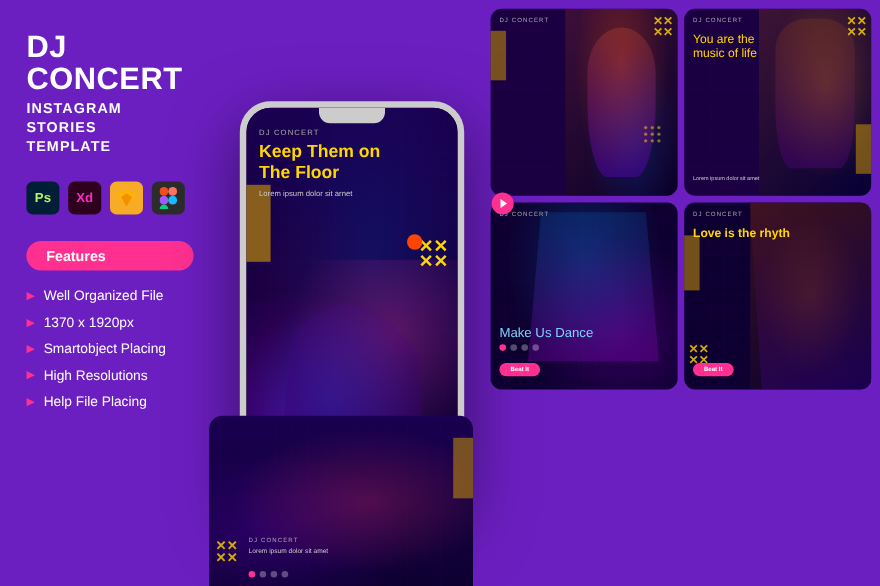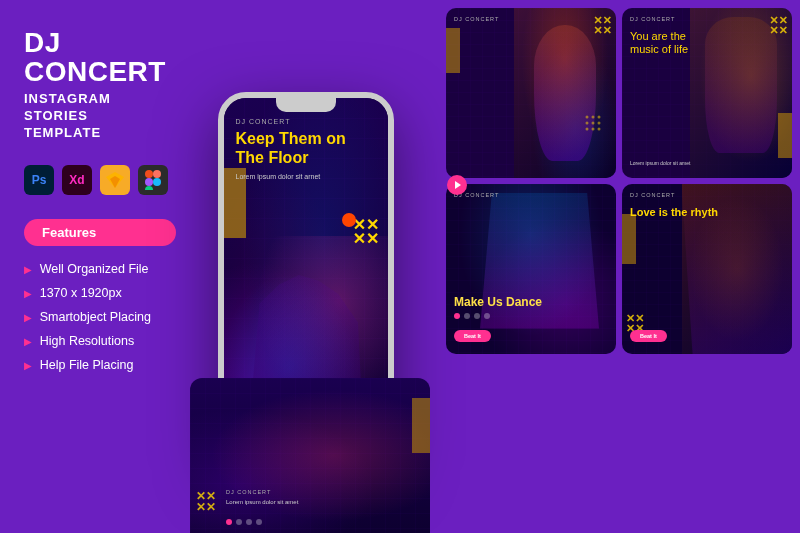--- a/index.html
+++ b/index.html
@@ -53,21 +53,21 @@
       width: 30px;
       height: 30px;
       border-radius: 6px;
       display: flex;
       align-items: center;
       justify-content: center;
       font-size: 12px;
       font-weight: 900;
       color: #fff;
     }
-    .icon-ps { background: #001E36; color: #3b82f6; }
+    .icon-ps { background: #001E36; color: #bef264; }
     .icon-xd { background: #2E001D; color: #FF2BC2; }
     .icon-sketch { background: #F7AB27; color: #fff; }
 
     .features-badge {
       background: #FF3090;
       color: #fff;
       font-size: 13px;
       font-weight: 700;
       border-radius: 20px;
       padding: 6px 18px;
@@ -107,21 +107,21 @@
     }
 
     .phone-wrapper {
       position: relative;
       width: 185px;
       height: 370px;
       top: 10px;
     }
 
     .phone-frame {
-      width: 176px;
+      width: 204px;
       height: 370px;
       border-radius: 28px;
       border: 6px solid #ccc;
       overflow: hidden;
       position: relative;
       background: #1a0040;
       box-shadow: 0 20px 60px rgba(0,0,0,0.5);
     }
 
     .phone-notch {
@@ -419,21 +419,21 @@
 
     <div style="position:absolute;bottom:35px;left:8px;display:flex;gap:4px;z-index:5;">
       <div style="width:6px;height:6px;border-radius:50%;background:#FF3090;"></div>
       <div style="width:6px;height:6px;border-radius:50%;background:rgba(255,255,255,0.3);"></div>
       <div style="width:6px;height:6px;border-radius:50%;background:rgba(255,255,255,0.3);"></div>
       <div style="width:6px;height:6px;border-radius:50%;background:rgba(255,255,255,0.3);"></div>
     </div>
 
     <div style="position:absolute;top:8px;left:8px;font-size:5.5px;color:#aaa;letter-spacing:1px;text-transform:uppercase;z-index:5;">DJ CONCERT</div>
 
-    <div style="position:absolute;bottom:45px;left:8px;right:8px;font-size:12px;font-weight:700;color:#fde047;z-index:5;">Make Us Dance</div>
+    <div style="position:absolute;bottom:45px;left:8px;right:8px;font-size:12px;font-weight:400;color:#7dd3fc;z-index:5;">Make Us Dance</div>
 
     <div style="position:absolute;bottom:12px;left:8px;background:#FF3090;color:#fff;font-size:5.5px;font-weight:700;padding:3px 10px;border-radius:8px;z-index:5;">Beat It</div>
   </div>
 
   <div style="border-radius:10px;overflow:hidden;position:relative;background:#0d0030;">
     <svg style="position:absolute;inset:0;width:100%;height:100%;opacity:0.12">
       <defs>
           <pattern id="g6" width="12" height="12" patternUnits="userSpaceOnUse">
             <path d="M 12 0 L 0 0 0 12" fill="none" stroke="#8800ff" stroke-width="0.5"></path>
           </pattern>

